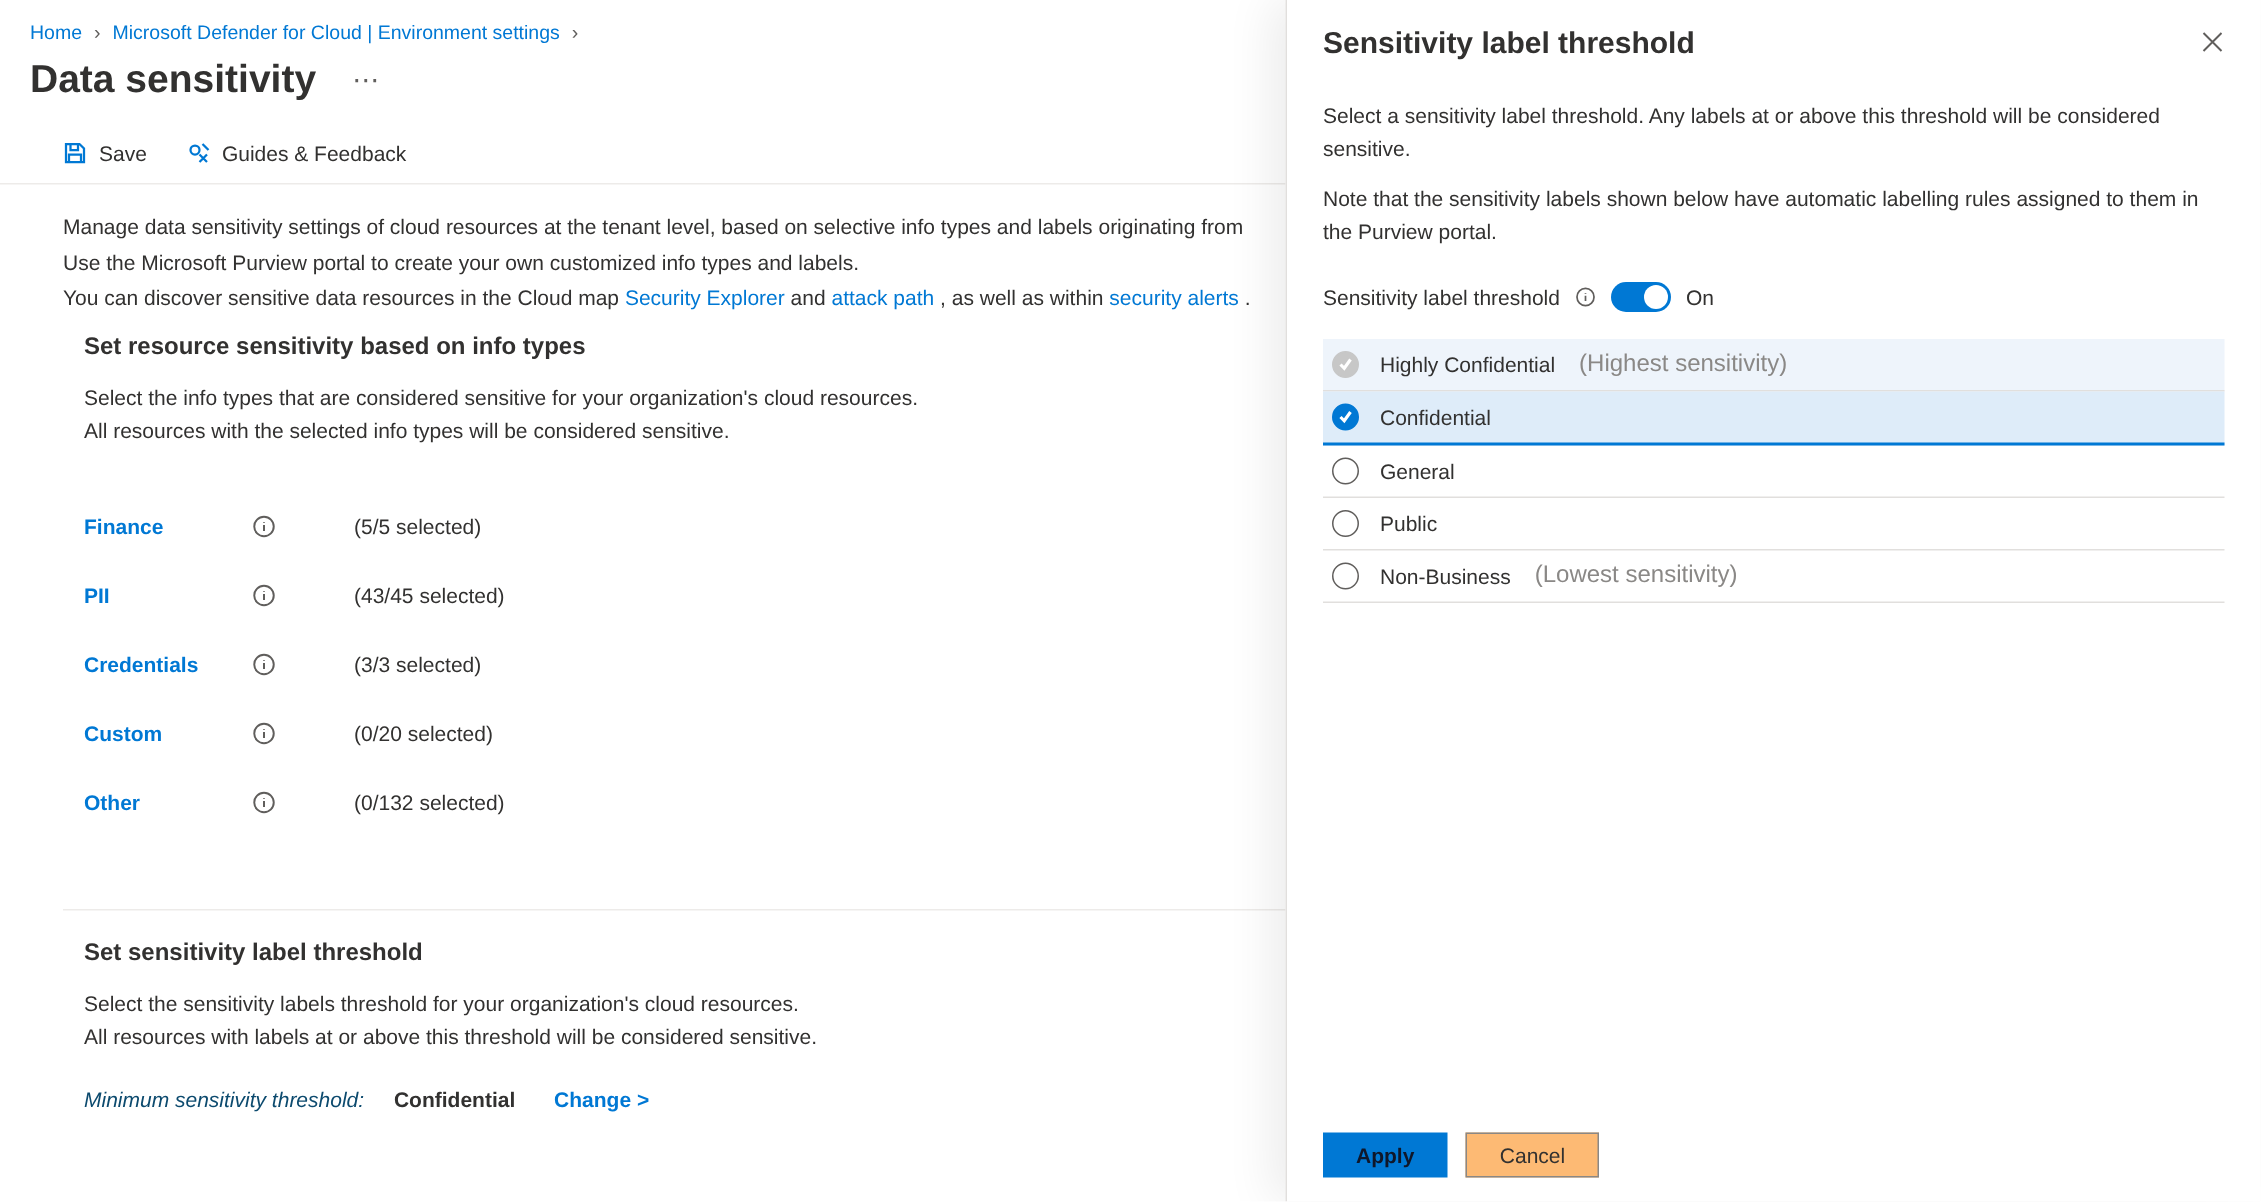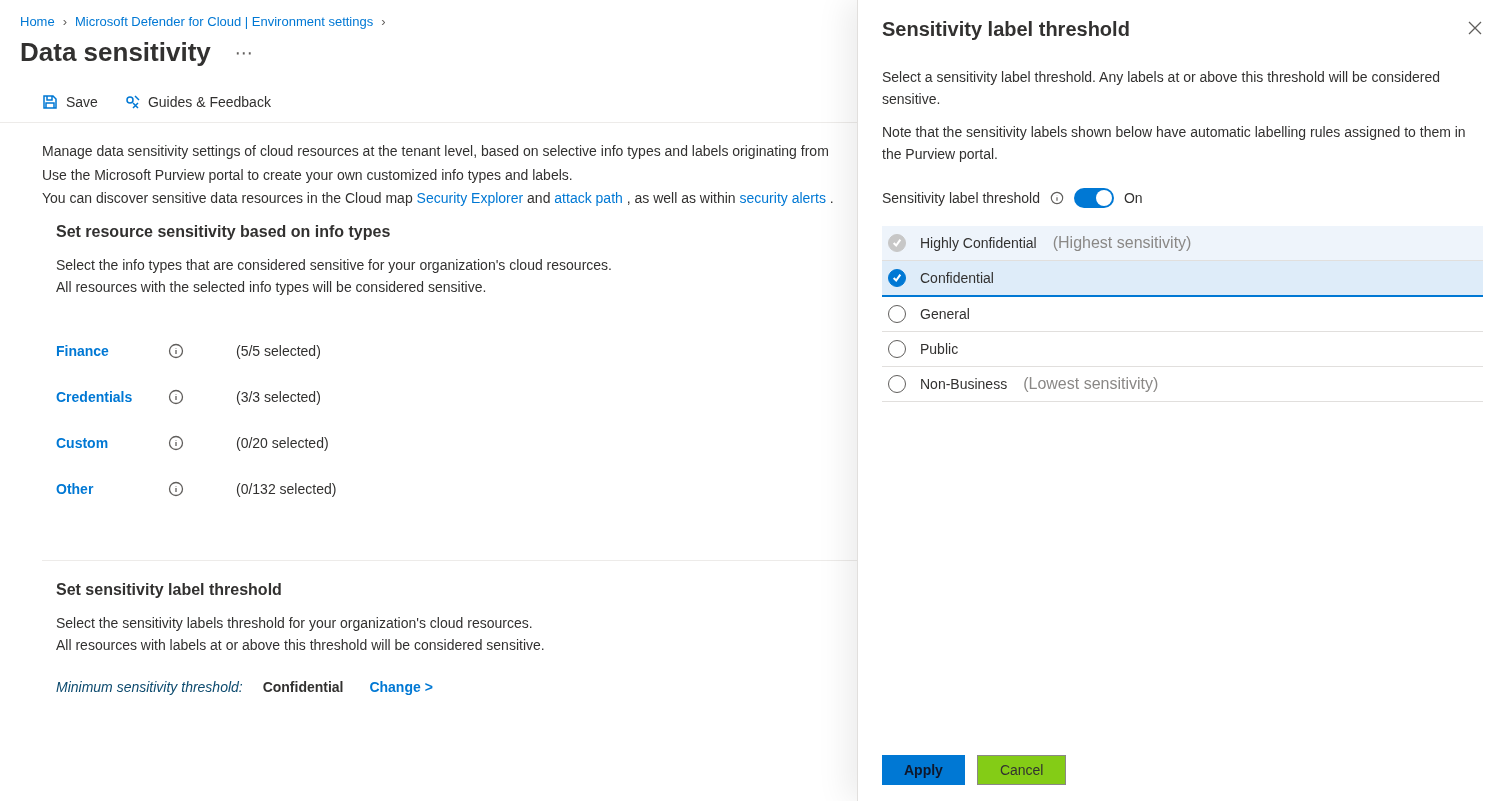--- a/index.html
+++ b/index.html
@@ -140,21 +140,21 @@
   }
 
   .panel-footer {
     display:flex; gap:12px; padding: 16px 24px;
   }
   .btn-primary {
     background: var(--accent); color:#0f172a; border:none; padding: 6px 22px;
     font-size:14px; font-weight:600; cursor:pointer;
   }
   .btn-secondary {
-    background:#84cc16; color:#323130; border:1px solid #8a8886; padding: 6px 22px;
+    background:#fdba74; color:#323130; border:1px solid #8a8886; padding: 6px 22px;
     font-size:14px; cursor:pointer;
   }
 </style>
 </head>
 <body>
 
 <div class="breadcrumb">
   <a>Home</a>
   <span class="chev">›</span>
   <a>Microsoft Defender for Cloud | Environment settings</a>
@@ -205,20 +205,30 @@
           <span class="lbl">Finance</span>
           <span class="info-icon">
             <svg class="info-ic" viewBox="0 0 16 16">
               <circle cx="8" cy="8" r="6.5"></circle>
               <path d="M8 7v4M8 5v0.5"></path>
             </svg>
           </span>
           <span class="sel">(5/5 selected)</span>
         </div>
         <div class="info-row">
+          <span class="lbl">PII</span>
+          <span class="info-icon">
+            <svg class="info-ic" viewBox="0 0 16 16">
+              <circle cx="8" cy="8" r="6.5"></circle>
+              <path d="M8 7v4M8 5v0.5"></path>
+            </svg>
+          </span>
+          <span class="sel">(43/45 selected)</span>
+        </div>
+        <div class="info-row">
           <span class="lbl">Credentials</span>
           <span class="info-icon">
             <svg class="info-ic" viewBox="0 0 16 16">
               <circle cx="8" cy="8" r="6.5"></circle>
               <path d="M8 7v4M8 5v0.5"></path>
             </svg>
           </span>
           <span class="sel">(3/3 selected)</span>
         </div>
         <div class="info-row">

